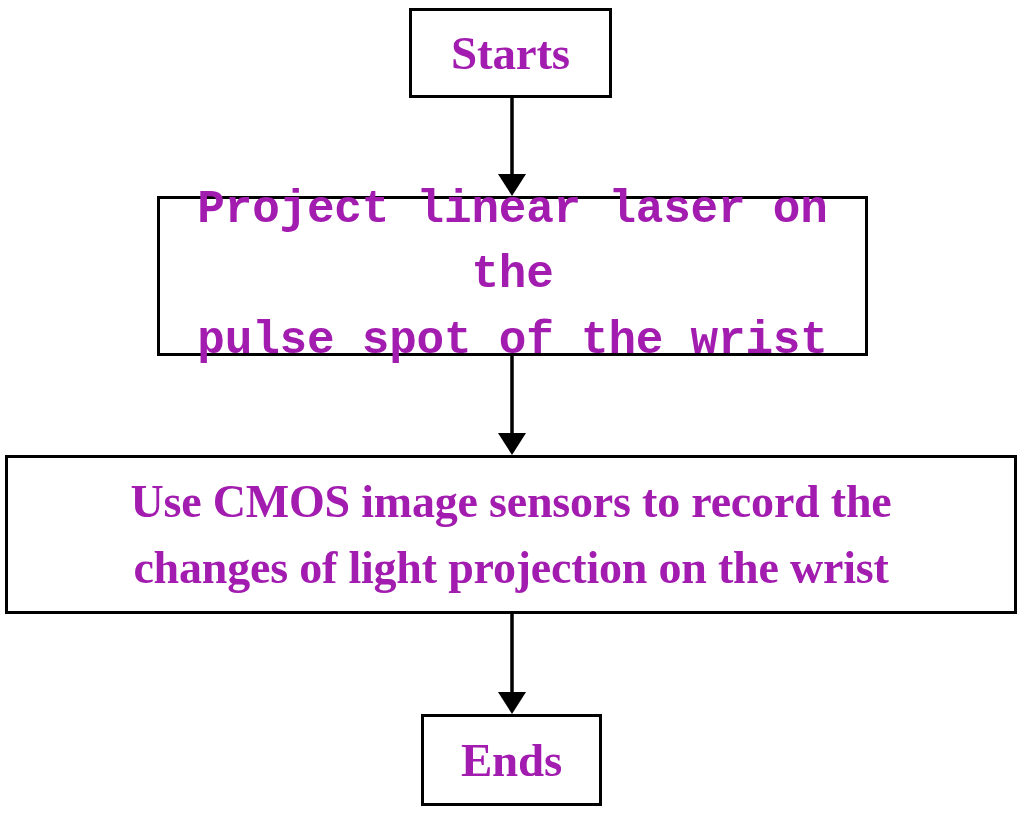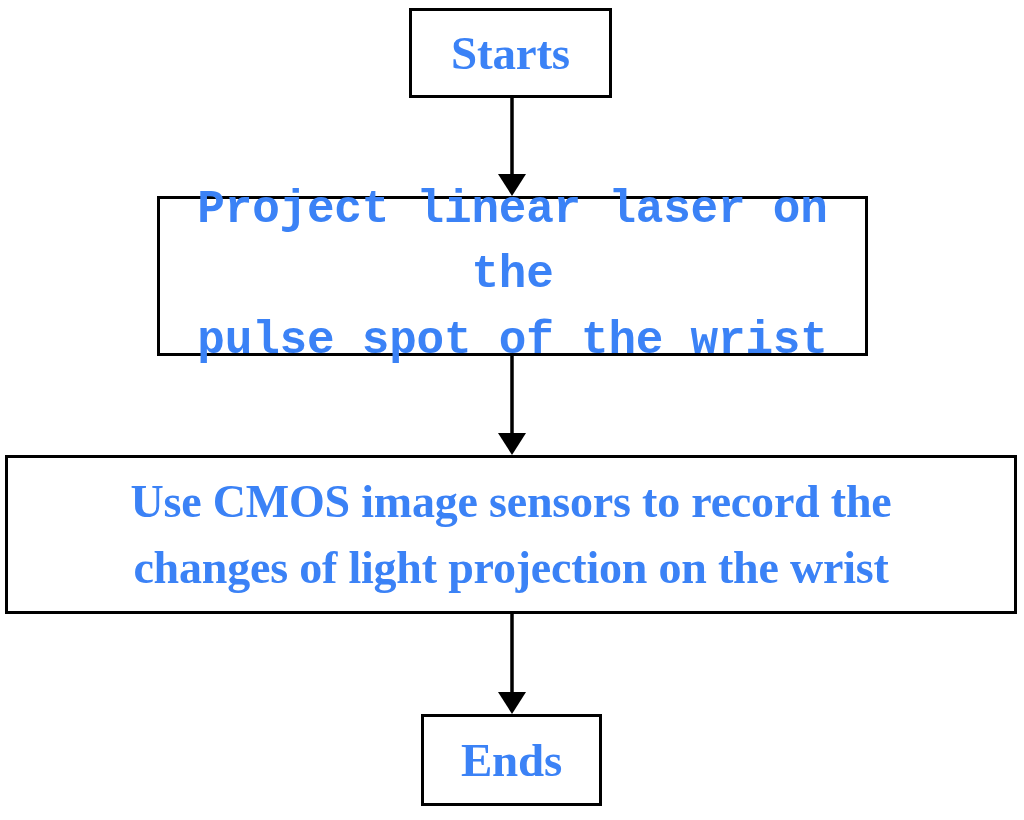--- a/index.html
+++ b/index.html
@@ -21,21 +21,21 @@
     box-sizing: border-box;
     border: 3px solid #000000;
     background: #ffffff;
     display: flex;
     align-items: center;
     justify-content: center;
     text-align: center;
   }
   .node-label {
     font-weight: bold;
-    color: #3b82f6;
+    color: #a21caf;
     line-height: 1.42;
     letter-spacing: -0.2px;
     white-space: pre-line;
     padding: 0 6px;
   }
   
   #node-start {
     left: 409px;  top: 8px;   width: 203px; height: 90px;
   }
   #node-start .node-label { font-size: 47px; }

